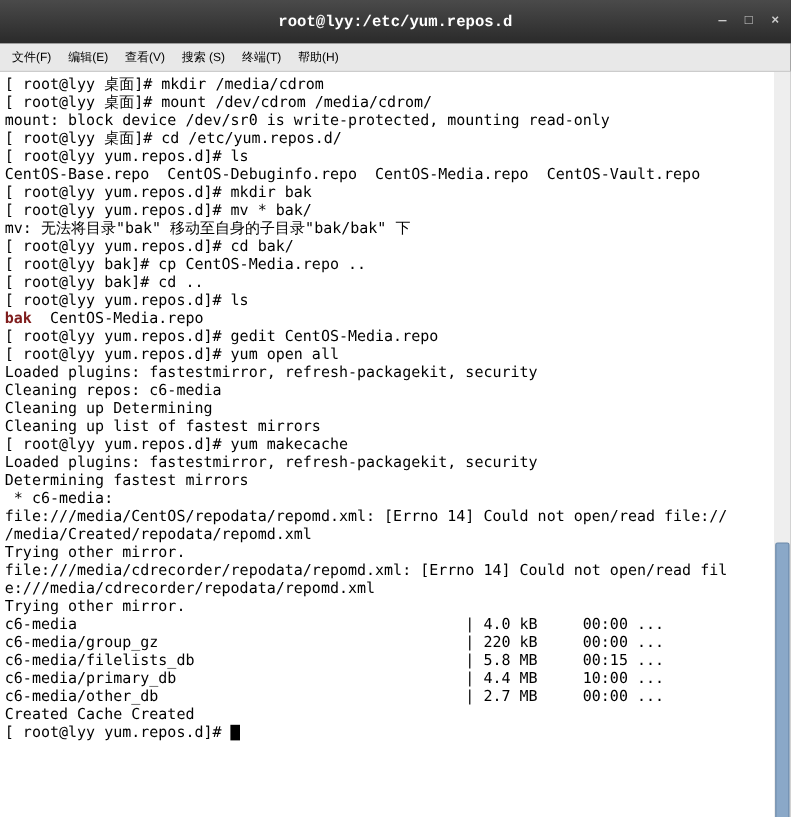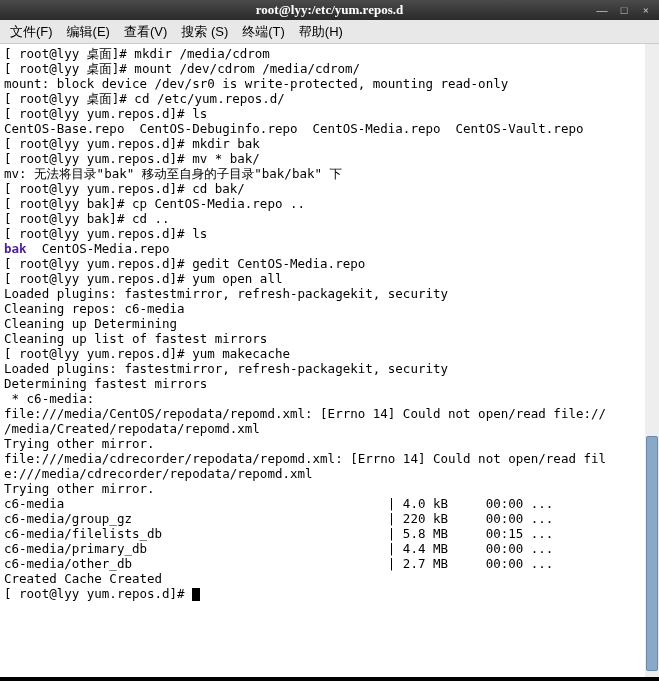--- a/index.html
+++ b/index.html
@@ -1,27 +1,27 @@
 <!DOCTYPE html>
 <html><head>
 <meta charset="utf-8">
 <style>
 * { margin: 0; padding: 0; box-sizing: border-box; }
 body { width: 659px; height: 681px; background: #000; font-family: monospace; font-size: 13px; overflow: hidden; }
-.titlebar { background: linear-gradient(#4a4a4a, #2a2a2a); height: 20px; display: flex; align-items: center; justify-content: center; position: relative; color: #fff; font-weight: bold; font-family: Liberation Serif, serif; font-size: 13px; }
+.titlebar { background: linear-gradient(#4a4a4a, #2a2a2a); height: 36px; display: flex; align-items: center; justify-content: center; position: relative; color: #fff; font-weight: bold; font-family: Liberation Mono, monospace; font-size: 13px; }
 .titlebar .controls { position: absolute; right: 4px; display: flex; gap: 4px; }
 .titlebar .ctrl { width: 18px; height: 16px; display: flex; align-items: center; justify-content: center; color: #ccc; font-size: 11px; cursor: pointer; }
-.menubar { background: #e8e8e8; height: 24px; display: flex; align-items: center; padding: 0 4px; gap: 2px; border-bottom: 1px solid #ccc; font-family: sans-serif; font-size: 13px; }
+.menubar { background: #e8e8e8; height: 24px; display: flex; align-items: center; padding: 0 4px; gap: 2px; border-bottom: 1px solid #ccc; font-family: sans-serif; font-size: 10px; }
 .menuitem { padding: 2px 6px; cursor: pointer; }
 .content-wrap { display: flex; height: calc(100% - 48px); }
 .terminal { background: #fff; color: #000; padding: 2px 4px; font-family: "DejaVu Sans Mono", monospace; font-size: 12.5px; line-height: 15px; white-space: pre; flex: 1; overflow: hidden; }
 .scrollbar { width: 14px; background: #e0e0e0; display: flex; flex-direction: column; }
 .scroll-track { flex: 1; position: relative; background: #eee; }
 .scroll-thumb { position: absolute; left: 1px; right: 1px; top: 62%; height: 37%; background: #8aa8c8; border: 1px solid #6a88a8; border-radius: 2px; }
-.dir { color: #4c1d95; font-weight: bold; }
+.dir { color: #7f1d1d; font-weight: bold; }
 .cursor { display: inline-block; width: 8px; height: 13px; background: #000; vertical-align: text-bottom; }
 </style>
 </head>
 <body>
 
 <div class="titlebar">
   <span>root@lyy:/etc/yum.repos.d</span>
   <div class="controls">
     <div class="ctrl">—</div>
     <div class="ctrl">□</div>
@@ -65,21 +65,21 @@
 <span> * c6-media:</span>
 <span>file:///media/CentOS/repodata/repomd.xml: [Errno 14] Could not open/read file://</span>
 <span>/media/Created/repodata/repomd.xml</span>
 <span>Trying other mirror.</span>
 <span>file:///media/cdrecorder/repodata/repomd.xml: [Errno 14] Could not open/read fil</span>
 <span>e:///media/cdrecorder/repodata/repomd.xml</span>
 <span>Trying other mirror.</span>
 <span>c6-media                                           | 4.0 kB     00:00 ...</span>
 <span>c6-media/group_gz                                  | 220 kB     00:00 ...</span>
 <span>c6-media/filelists_db                              | 5.8 MB     00:15 ...</span>
-<span>c6-media/primary_db                                | 4.4 MB     00:00 ...</span>
+<span>c6-media/primary_db                                | 4.4 MB     10:00 ...</span>
 <span>c6-media/other_db                                  | 2.7 MB     00:00 ...</span>
 <span>Created Cache Created</span>
 <span>[ root@lyy yum.repos.d]# </span><span class="cursor"></span></div>
 <div class="scrollbar">
   <div class="scroll-track">
     <div class="scroll-thumb"></div>
   </div>
 </div>
 </div>
 

